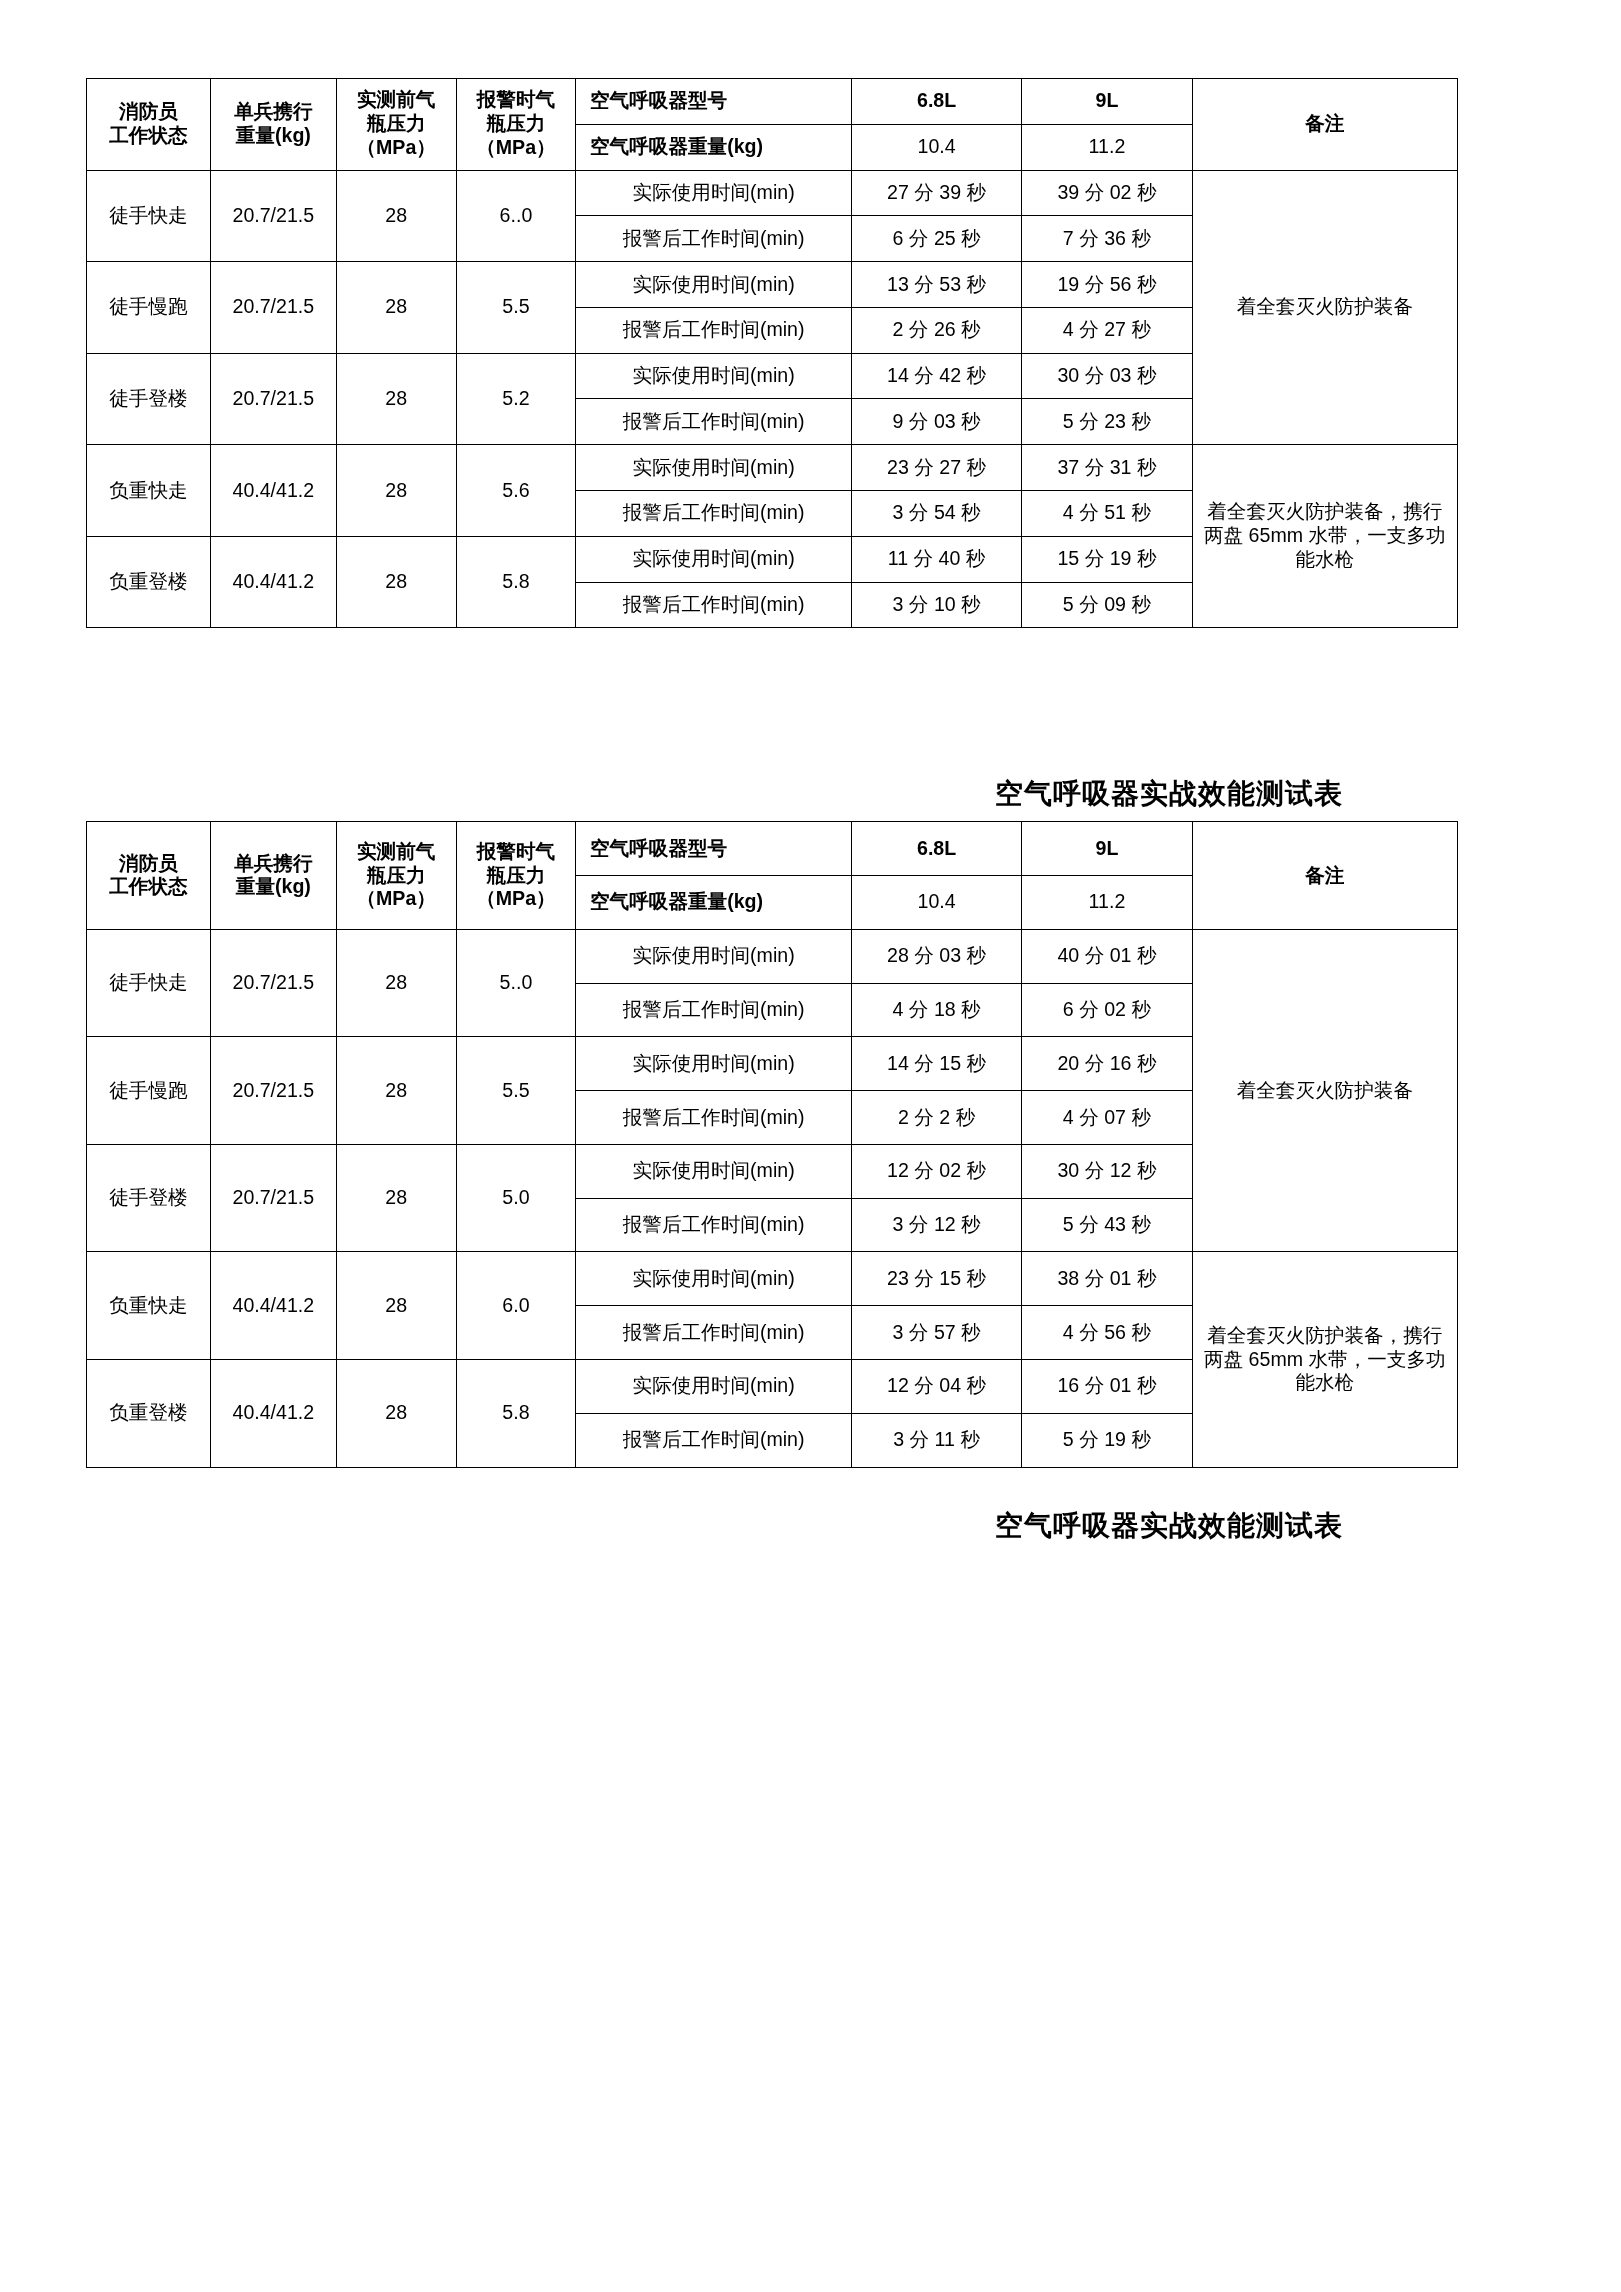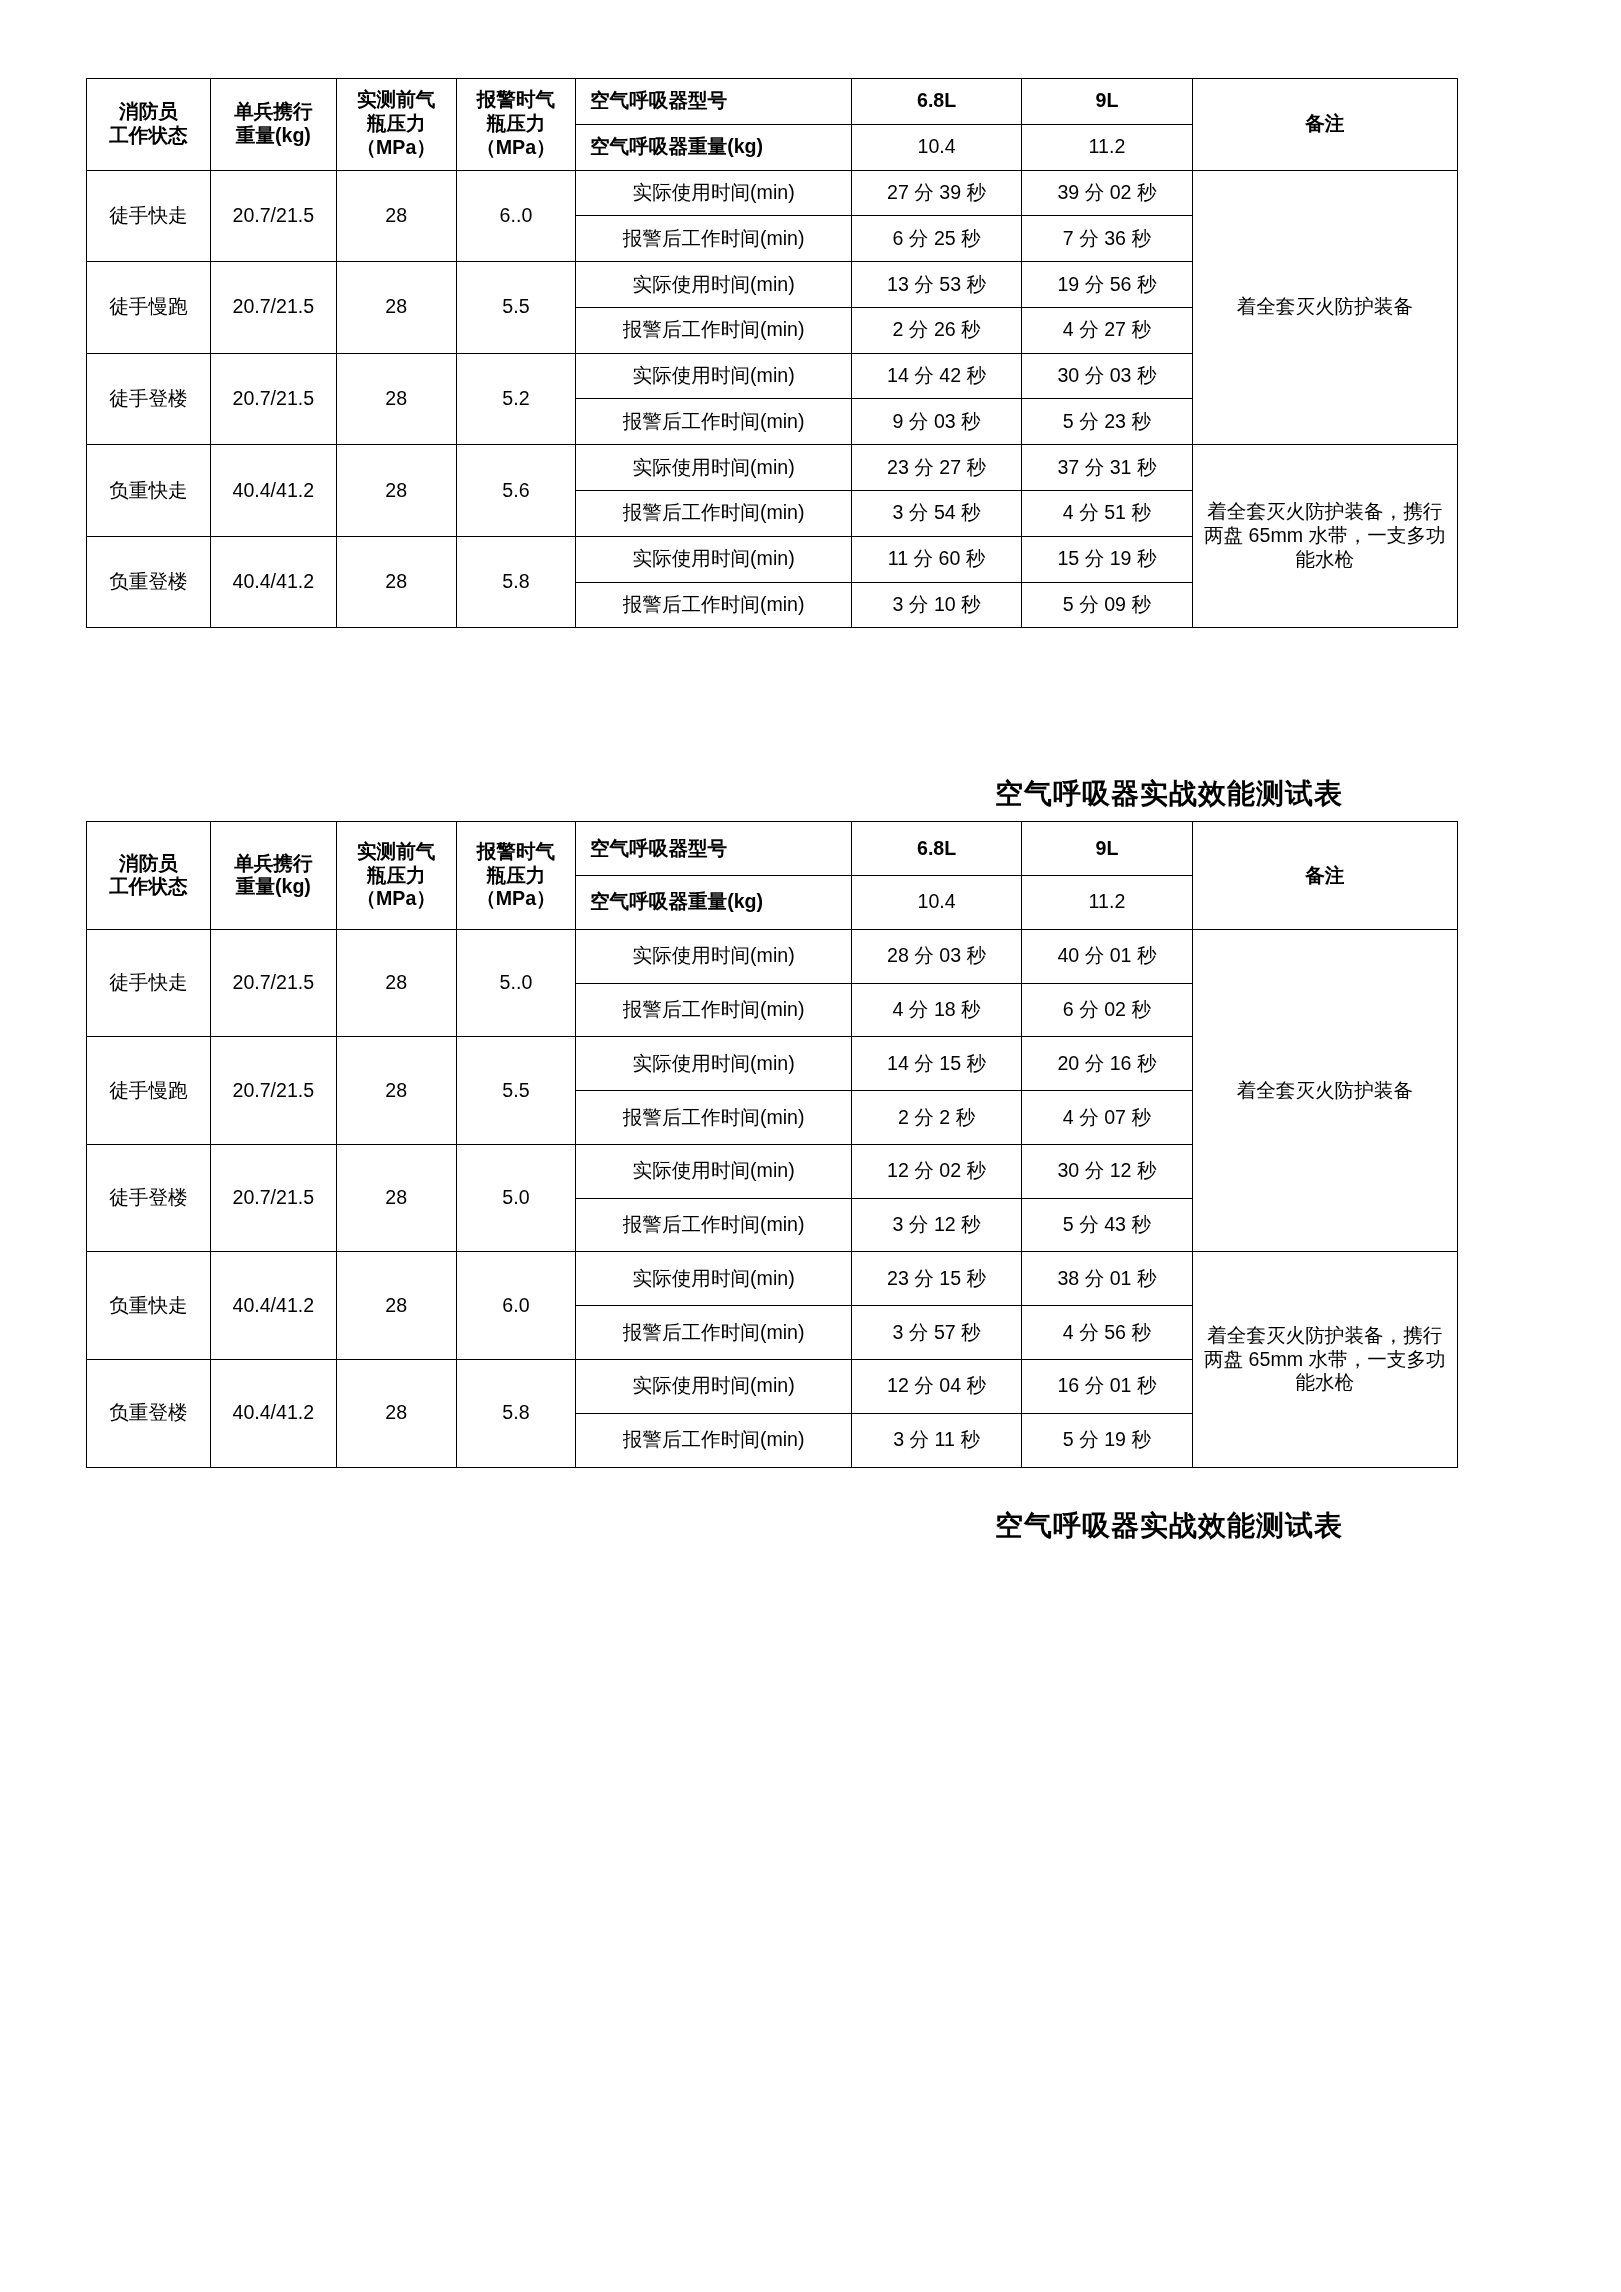--- a/index.html
+++ b/index.html
@@ -177,21 +177,21 @@
         <td>3 分 54 秒</td>
         <td>4 分 51 秒</td>
       </tr>
 
       <tr>
         <td class="rowlabel" rowspan="2">负重登楼</td>
         <td rowspan="2">40.4/41.2</td>
         <td rowspan="2">28</td>
         <td rowspan="2">5.8</td>
         <td class="lbl">实际使用时间(min)</td>
-        <td>11 分 60 秒</td>
+        <td>11 分 40 秒</td>
         <td>15 分 19 秒</td>
       </tr>
       <tr>
         <td class="lbl">报警后工作时间(min)</td>
         <td>3 分 10 秒</td>
         <td>5 分 09 秒</td>
       </tr>
     </tbody>
   </table>
 

